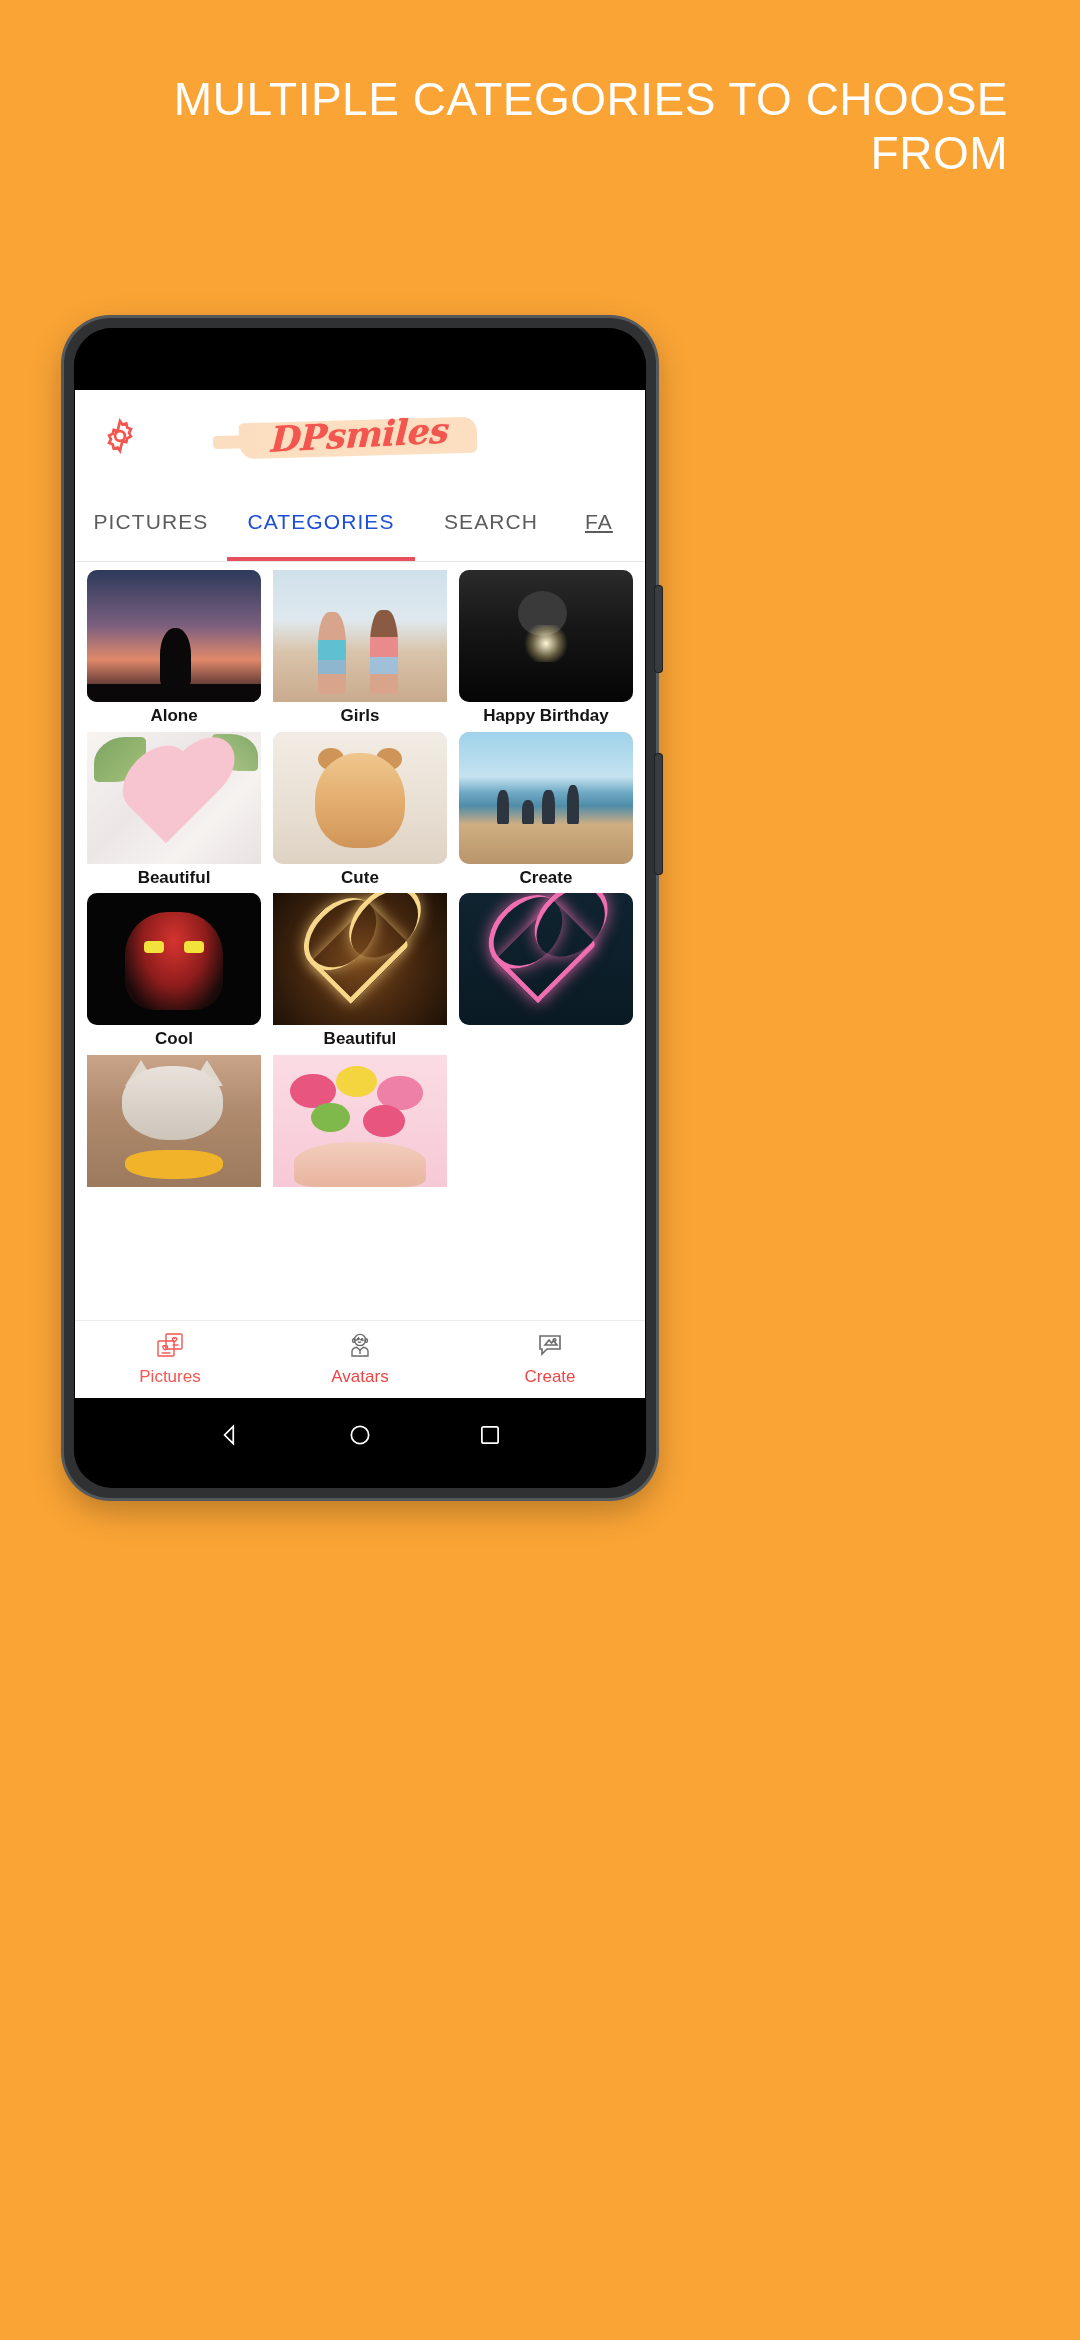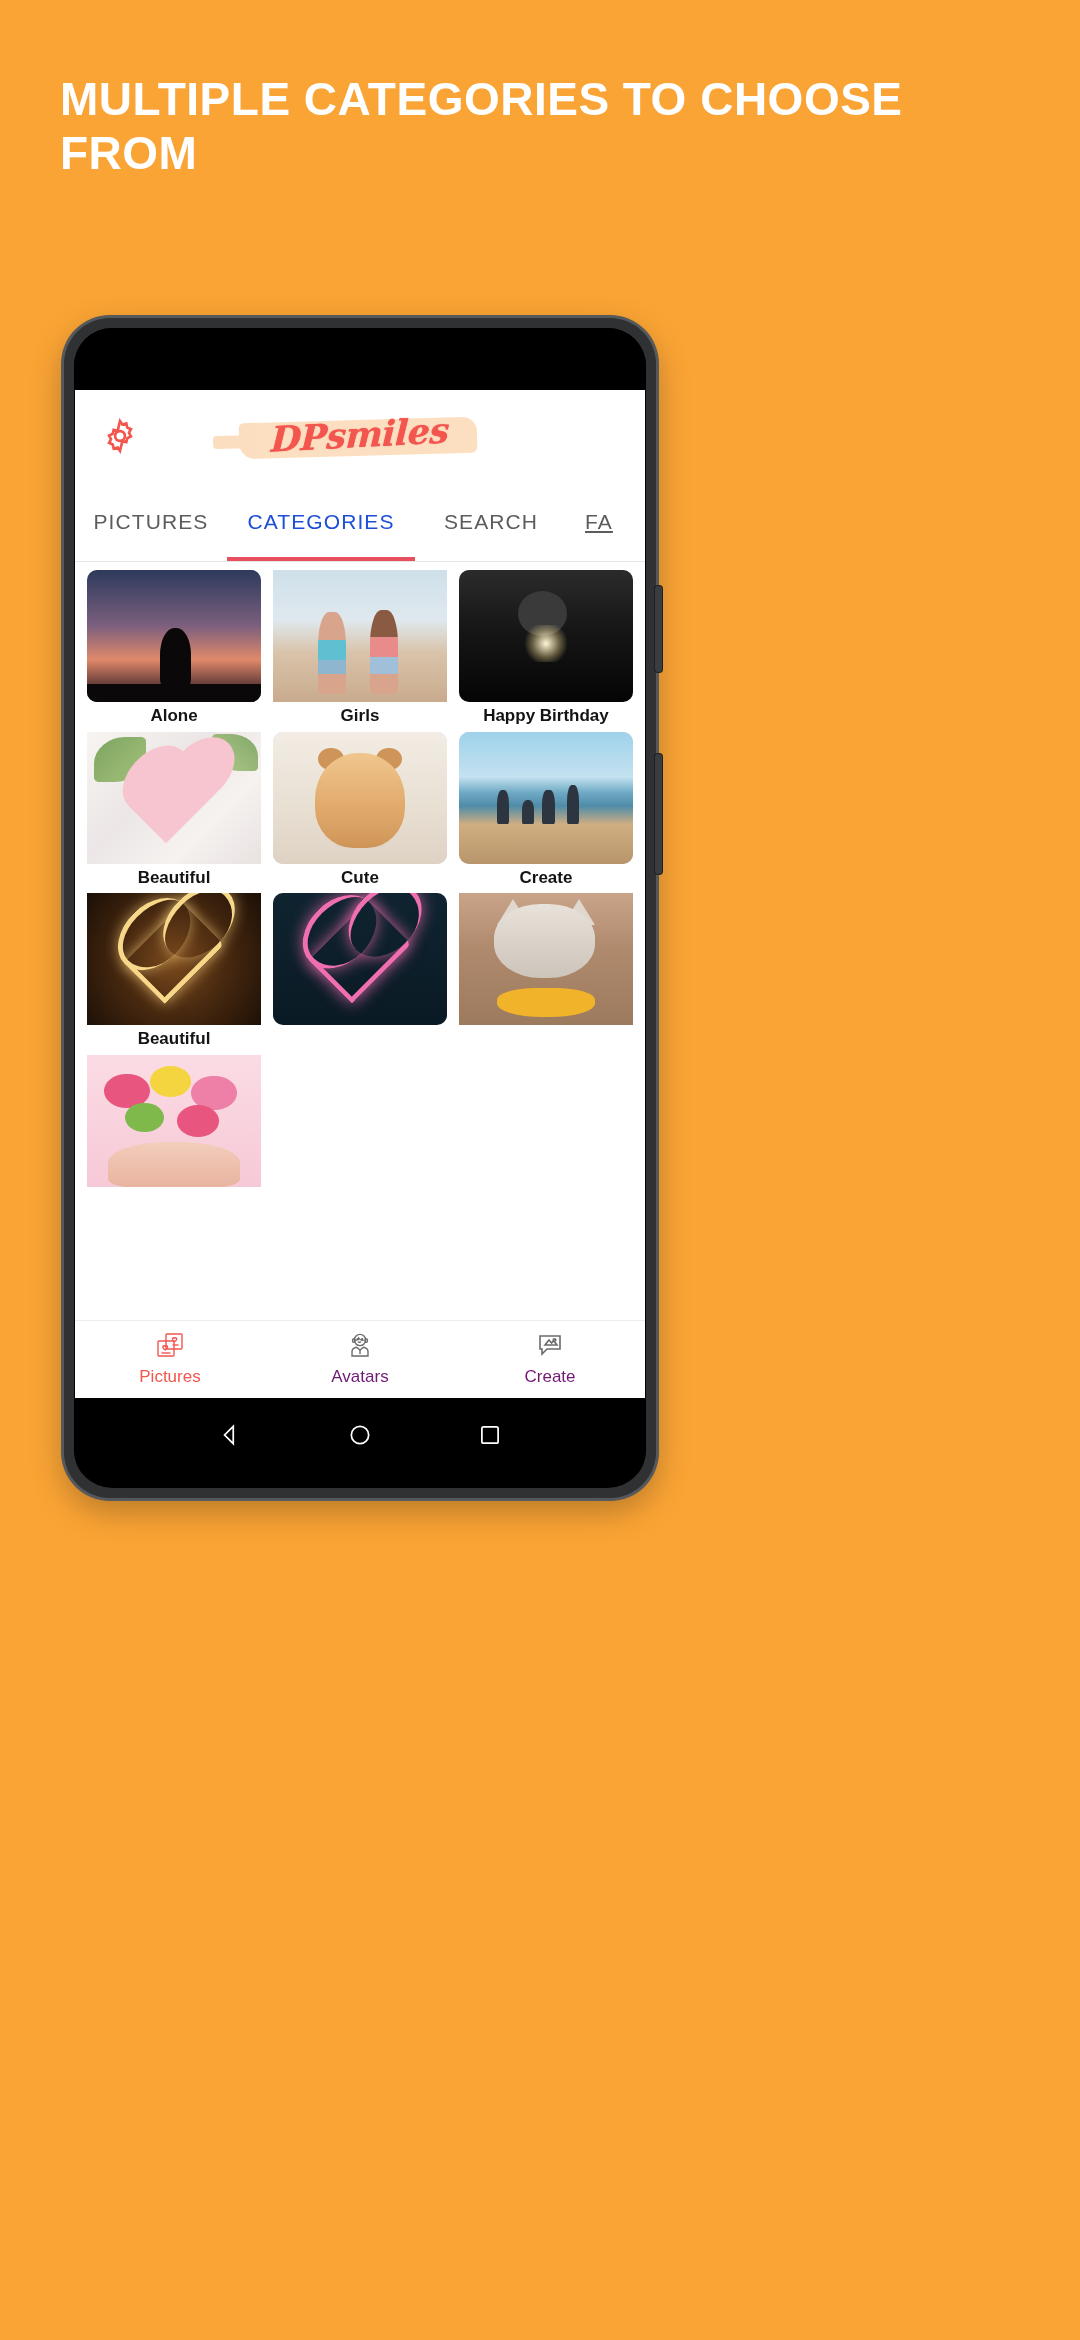--- a/index.html
+++ b/index.html
@@ -5,25 +5,25 @@
   * { margin:0; padding:0; box-sizing:border-box; }
   html,body { width:1080px; height:2340px; overflow:hidden; }
   body {
     background:#FAA435;
     font-family:"Liberation Sans", sans-serif;
     position:relative;
   }
 
   
   .promo-title{
-    position:absolute; left:0; right:0; top:72px;
-    text-align:left;
+    position:absolute; left:0; right:12px; top:72px;
+    text-align:right;
     color:#ffffff;
     font-size:46px;
-    font-weight:bold;
+    font-weight:normal;
     line-height:1.18;
     letter-spacing:0.5px;
     padding:0 60px;
   }
 
   
   .phone{
     position:absolute;
     left:64px; top:318px;
     width:592px; height:1180px;
@@ -168,21 +168,21 @@
     display:flex;
     border-top:1px solid #ececec;
     background:#fff;
   }
   .nav-item{
     flex:1;
     display:flex; flex-direction:column;
     align-items:center; justify-content:center;
     gap:3px;
   }
-  .nav-label{ font-size:17px; color:#701a75; }
+  .nav-label{ font-size:17px; color:#ef4444; }
   .nav-item.active .nav-label{ color:#F2564F; }
 
   
   .android-nav{
     flex:none; height:74px;
     background:#000;
     display:flex; align-items:center; justify-content:center;
     gap:104px;
   }
   .nv{ width:26px; height:26px; }
@@ -387,20 +387,30 @@
             <div class="art art-fam">
                 <div class="p p1"></div>
                 <div class="p p2"></div>
                 <div class="p p3"></div>
                 <div class="p p4"></div>
               </div>
           </div>
           <div class="cap">Create</div>
         </div>
 
+        <div class="cell">
+          <div class="thumb">
+            <div class="art art-cool">
+                <div class="fig"></div>
+                <div class="eye l"></div>
+                <div class="eye r"></div>
+              </div>
+          </div>
+          <div class="cap">Cool</div>
+        </div>
 
         <div class="cell">
           <div class="thumb flat">
             <div class="art art-beau">
                 <div class="heart"></div>
               </div>
           </div>
           <div class="cap">Beautiful</div>
         </div>
 

